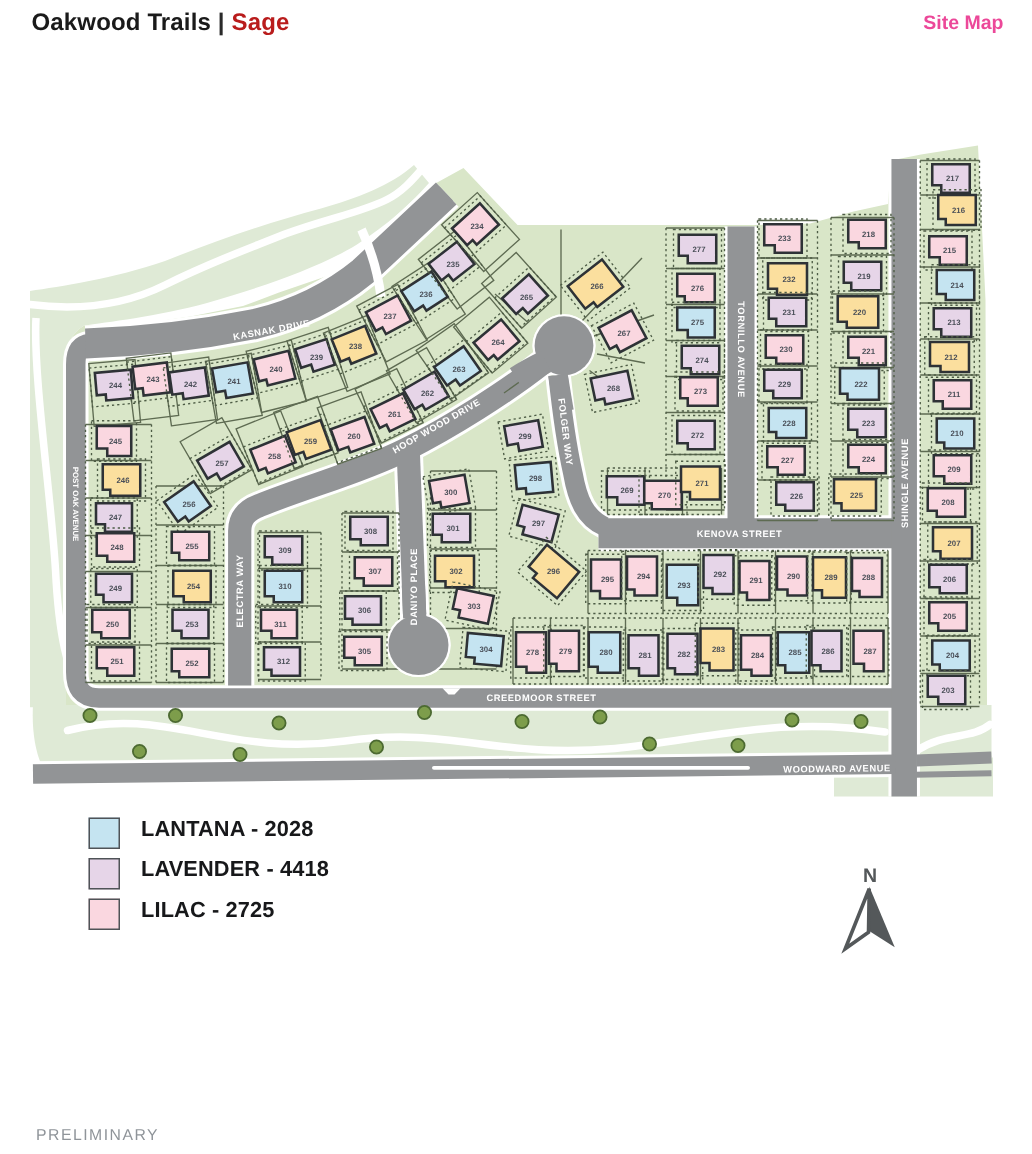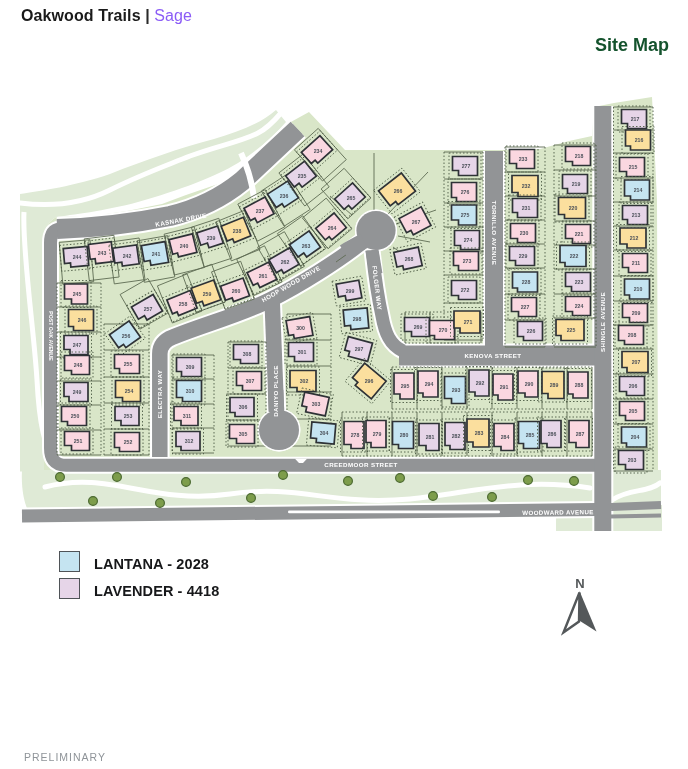--- a/index.html
+++ b/index.html
@@ -1,22 +1,22 @@
 <!DOCTYPE html>
 <html><head><meta charset="utf-8">
 <style>
 html,body{margin:0;padding:0;background:#ffffff;width:688px;height:769px;overflow:hidden;}
 body{font-family:"Liberation Sans",sans-serif;position:relative;}
 .hdr{position:absolute;top:7px;left:21px;font-size:16px;font-weight:bold;color:#1a1a1a;letter-spacing:0.1px;}
 .hdr .sep{font-weight:bold;color:#2a2a2a;}
-.hdr .sub{font-weight:normal;color:#8b5cf6;}
-.sitemap{position:absolute;top:7px;right:19px;font-size:18px;font-weight:bold;color:#14532d;margin-top:28px;}
+.hdr .sub{font-weight:bold;color:#b91c1c;}
+.sitemap{position:absolute;top:7px;right:19px;font-size:13px;font-weight:bold;color:#ec4899;}
 .prelim{position:absolute;top:751px;left:24px;font-size:10.5px;color:#8f9499;letter-spacing:1px;text-align:right;}
 .leg{position:absolute;left:59px;top:545px;}
-.leg .row{height:26.8px;display:flex;align-items:flex-end;}
+.leg .row{height:26.8px;display:flex;align-items:flex-start;}
 .leg .sw{width:19px;height:19px;border:1.6px solid #4f5357;margin-right:14px;flex:none;}
 .leg .tx{font-size:14.5px;font-weight:bold;color:#17181a;letter-spacing:0.1px;}
 </style></head>
 <body>
 
 <div class="hdr">Oakwood Trails <span class="sep">|</span> <span class="sub">Sage</span></div>
 
 <div class="sitemap">Site Map</div>
 
 <svg width="688" height="769" viewBox="0 0 688 769" style="position:absolute;left:0;top:0">
@@ -1074,20 +1074,24 @@
       <div class="sw" style="background:#c5e4f1"></div>
       <div class="tx">LANTANA - 2028</div>
     </div>
 
 
   <div class="row">
       <div class="sw" style="background:#e6d5e8"></div>
       <div class="tx">LAVENDER - 4418</div>
     </div>
 
+  <div class="row">
+      <div class="sw" style="background:#fad7e0"></div>
+      <div class="tx">LILAC - 2725</div>
+    </div>
 </div>
 
 <svg width="60" height="80" viewBox="0 0 60 80" style="position:absolute;left:550px;top:566px">
   <text x="30" y="22" font-size="13" font-weight="bold" fill="#54585a" text-anchor="middle">N</text>
   <path d="M29.5,25 L46.5,65.5 L30,55 Z" fill="#54585a"></path>
   <path d="M29.5,26.5 L13.5,66.5 L29,55.5 Z" fill="none" stroke="#54585a" stroke-width="2.4" stroke-linejoin="miter"></path>
 </svg>
 
 <div class="prelim">PRELIMINARY</div>
 

